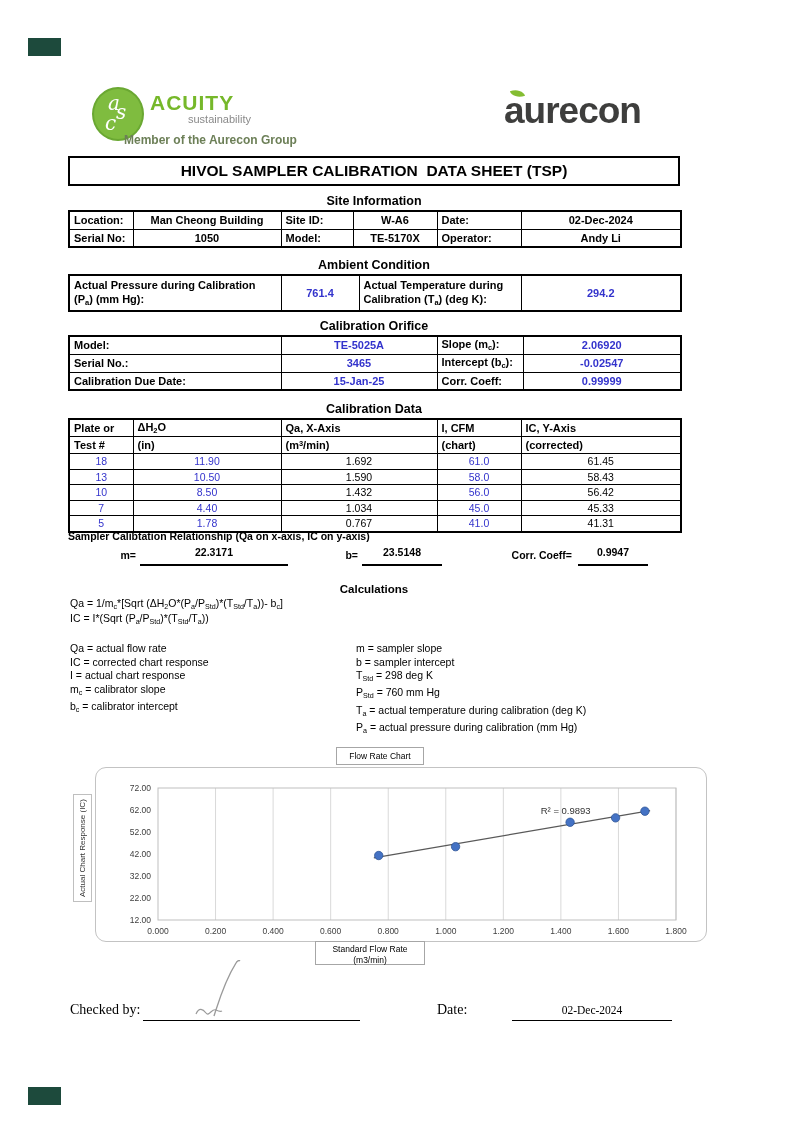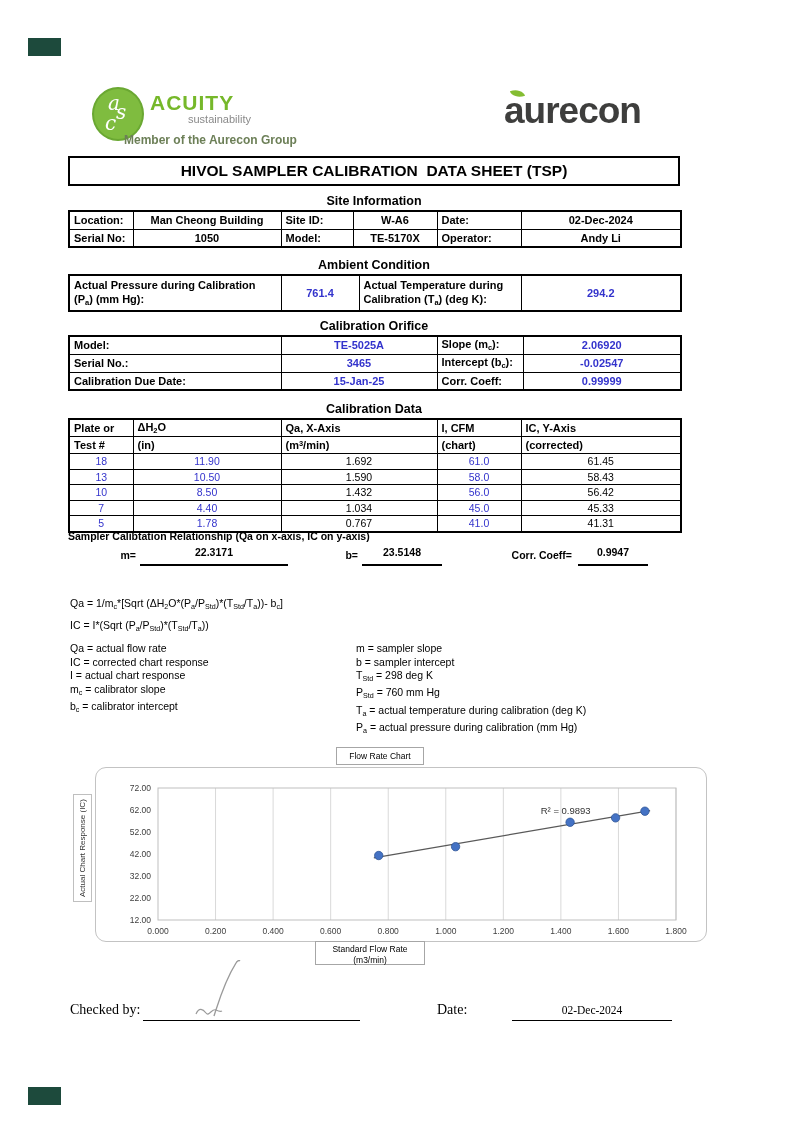--- a/index.html
+++ b/index.html
@@ -246,22 +246,23 @@
     </table>
 
   <div class="rel-h">Sampler Calibtation Relationship (Qa on x-axis, IC on y-axis)</div>
   <span class="rel-lab" style="left:108px;width:28px;">m=</span>
   <span class="rel-val" style="left:140px;width:148px;">22.3171</span>
   <span class="rel-lab" style="left:330px;width:28px;">b=</span>
   <span class="rel-val" style="left:362px;width:80px;">23.5148</span>
   <span class="rel-lab" style="left:498px;width:74px;">Corr. Coeff=</span>
   <span class="rel-val" style="left:578px;width:70px;">0.9947</span>
 
+  <div class="calc-h">Calculations</div>
   <div class="formula" style="top:597px;">Qa = 1/m<sub>c</sub>*[Sqrt (ΔH<sub>2</sub>O*(P<sub>a</sub>/P<sub>Std</sub>)*(T<sub>Std</sub>/T<sub>a</sub>))- b<sub>c</sub>]</div>
-  <div class="formula" style="top:612px;margin-top:7px;">IC = I*(Sqrt (P<sub>a</sub>/P<sub>Std</sub>)*(T<sub>Std</sub>/T<sub>a</sub>))</div>
+  <div class="formula" style="top:612px;">IC = I*(Sqrt (P<sub>a</sub>/P<sub>Std</sub>)*(T<sub>Std</sub>/T<sub>a</sub>))</div>
 
   <div class="abs def" style="left:70px;top:642px;width:280px;">
     <div>Qa = actual flow rate</div>
     <div>IC = corrected chart response</div>
     <div>I = actual chart response</div>
     <div>m<sub>c</sub> = calibrator slope</div>
     <div>b<sub>c</sub> = calibrator intercept</div>
   </div>
   <div class="abs def" style="left:356px;top:642px;width:340px;">
     <div>m = sampler slope</div>

